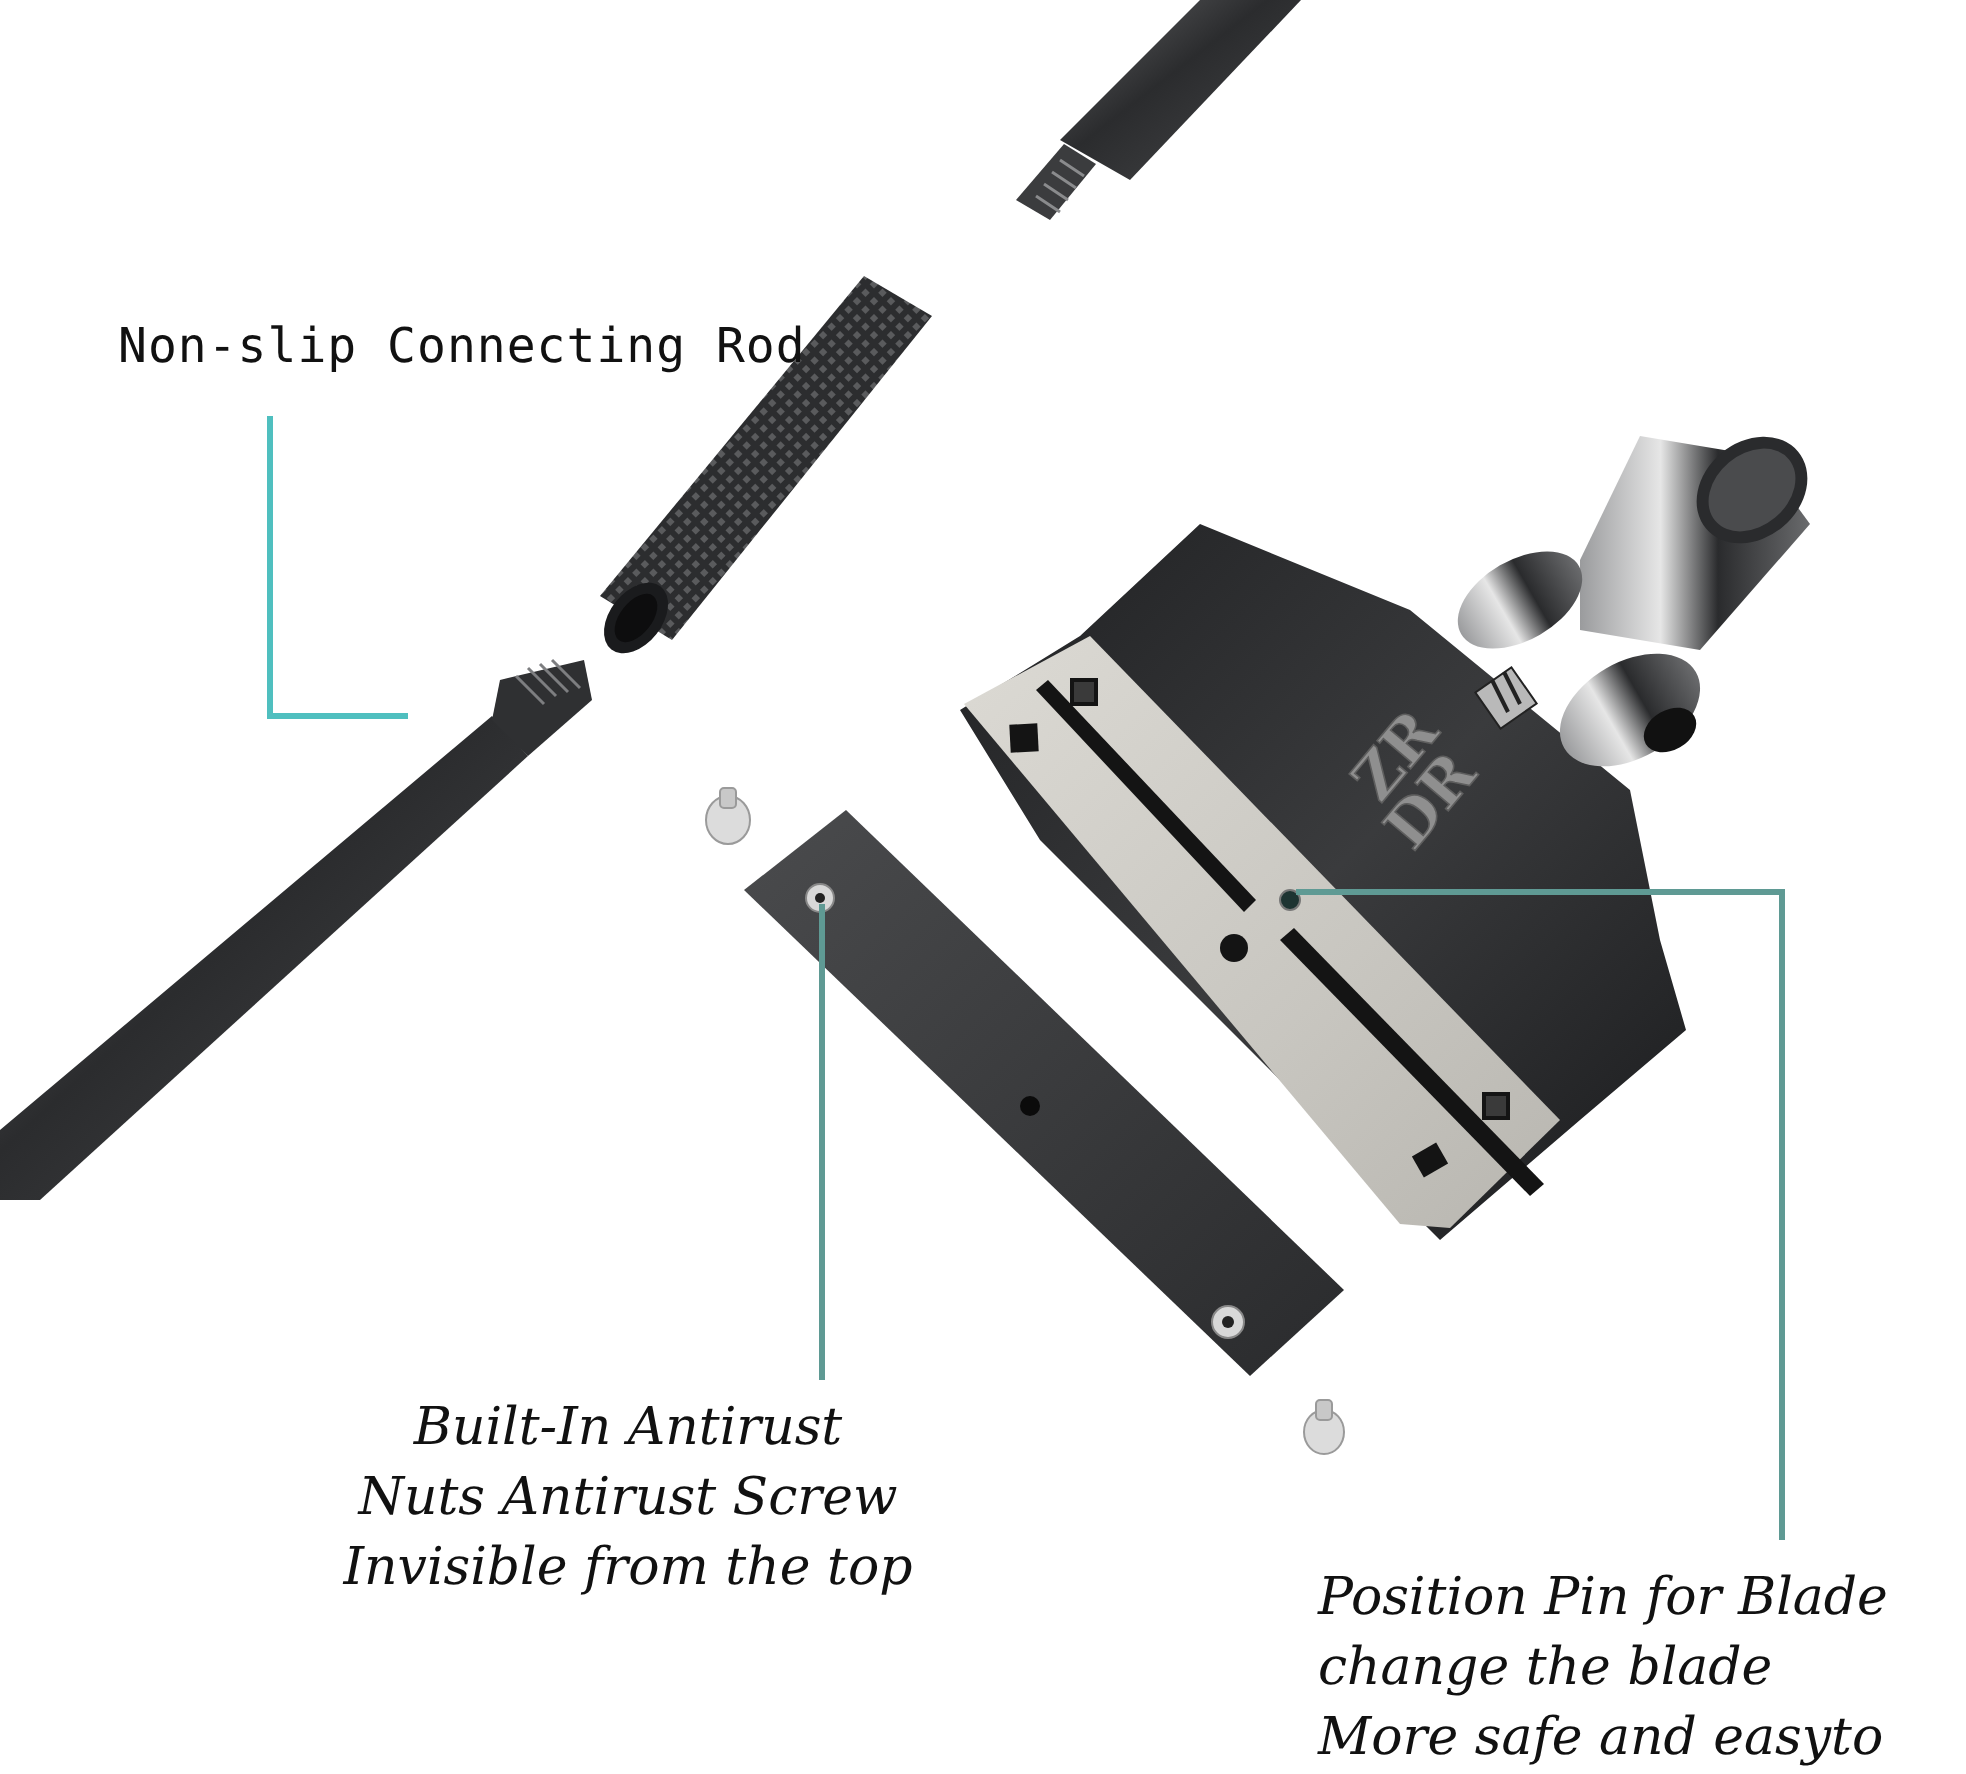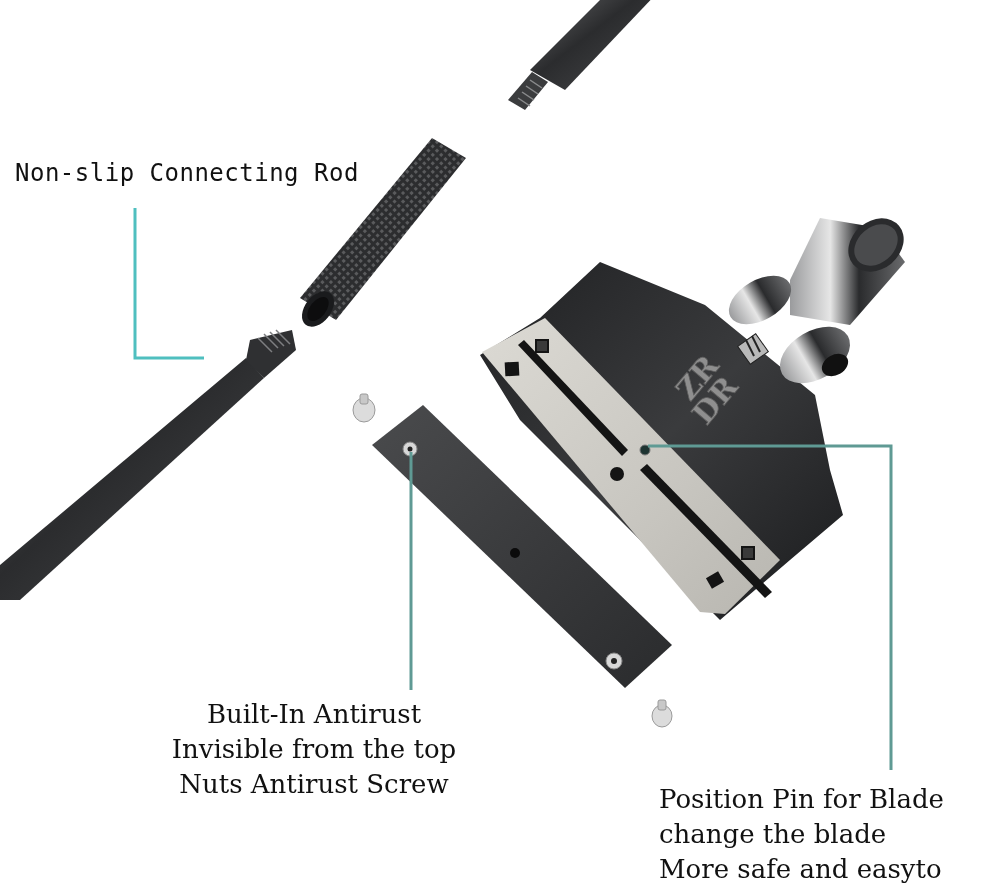--- a/index.html
+++ b/index.html
@@ -1,23 +1,23 @@
 <!DOCTYPE html>
 <html><head>
 <meta charset="utf-8">
 <style>
   html, body { margin: 0; padding: 0; background: #ffffff; }
   #stage { position: relative; width: 983px; height: 887px; overflow: hidden; background: #ffffff; }
   svg.art { position: absolute; left: 0; top: 0; }
   .label { position: absolute; color: #111111; white-space: nowrap; }
-  .mono { font-family: "DejaVu Sans Mono", "Liberation Mono", monospace; font-size: 24px; letter-spacing: 0.5px; }
+  .mono { font-family: "DejaVu Sans Mono", "Liberation Mono", monospace; font-size: 24px; letter-spacing: 0.5px; margin-left: 44px; }
   .serif { font-family: "DejaVu Serif", "Liberation Serif", serif; font-size: 26px; line-height: 35px; }
   .center { text-align: center; }
   .right { text-align: left; }
-  .label div { display: block; }
+  .label div { display: block; font-style: italic; }
 </style>
 </head>
 <body>
 
 <div id="stage">
 
   <svg class="art" width="983" height="887" viewBox="0 0 983 887">
     <defs>
       <linearGradient id="rodGrad" x1="0" y1="0" x2="1" y2="1">
         <stop offset="0" stop-color="#6a6b6d"></stop>
@@ -138,22 +138,22 @@
 
     <polyline points="135,208 135,358 204,358" fill="none" stroke="#4fbfbf" stroke-width="3"></polyline>
     <polyline points="411,452 411,690" fill="none" stroke="#5f9a94" stroke-width="3"></polyline>
     <polyline points="648,446 891,446 891,770" fill="none" stroke="#5f9a94" stroke-width="3"></polyline>
   </svg>
 
   <div class="label mono" style="left:15px; top:159px;">Non-slip Connecting Rod</div>
 
   <div class="label serif center" style="left:155px; top:697px; width:318px;">
     <div>Built-In Antirust</div>
+    <div>Nuts Antirust Screw</div>
     <div>Invisible from the top</div>
-    <div>Nuts Antirust Screw</div>
   </div>
 
   <div class="label serif right" style="right:4px; top:782px; width:320px;">
     <div>Position Pin for Blade</div>
     <div>change the blade</div>
     <div>More safe and easyto</div>
   </div>
 </div>
 
 </body></html>

